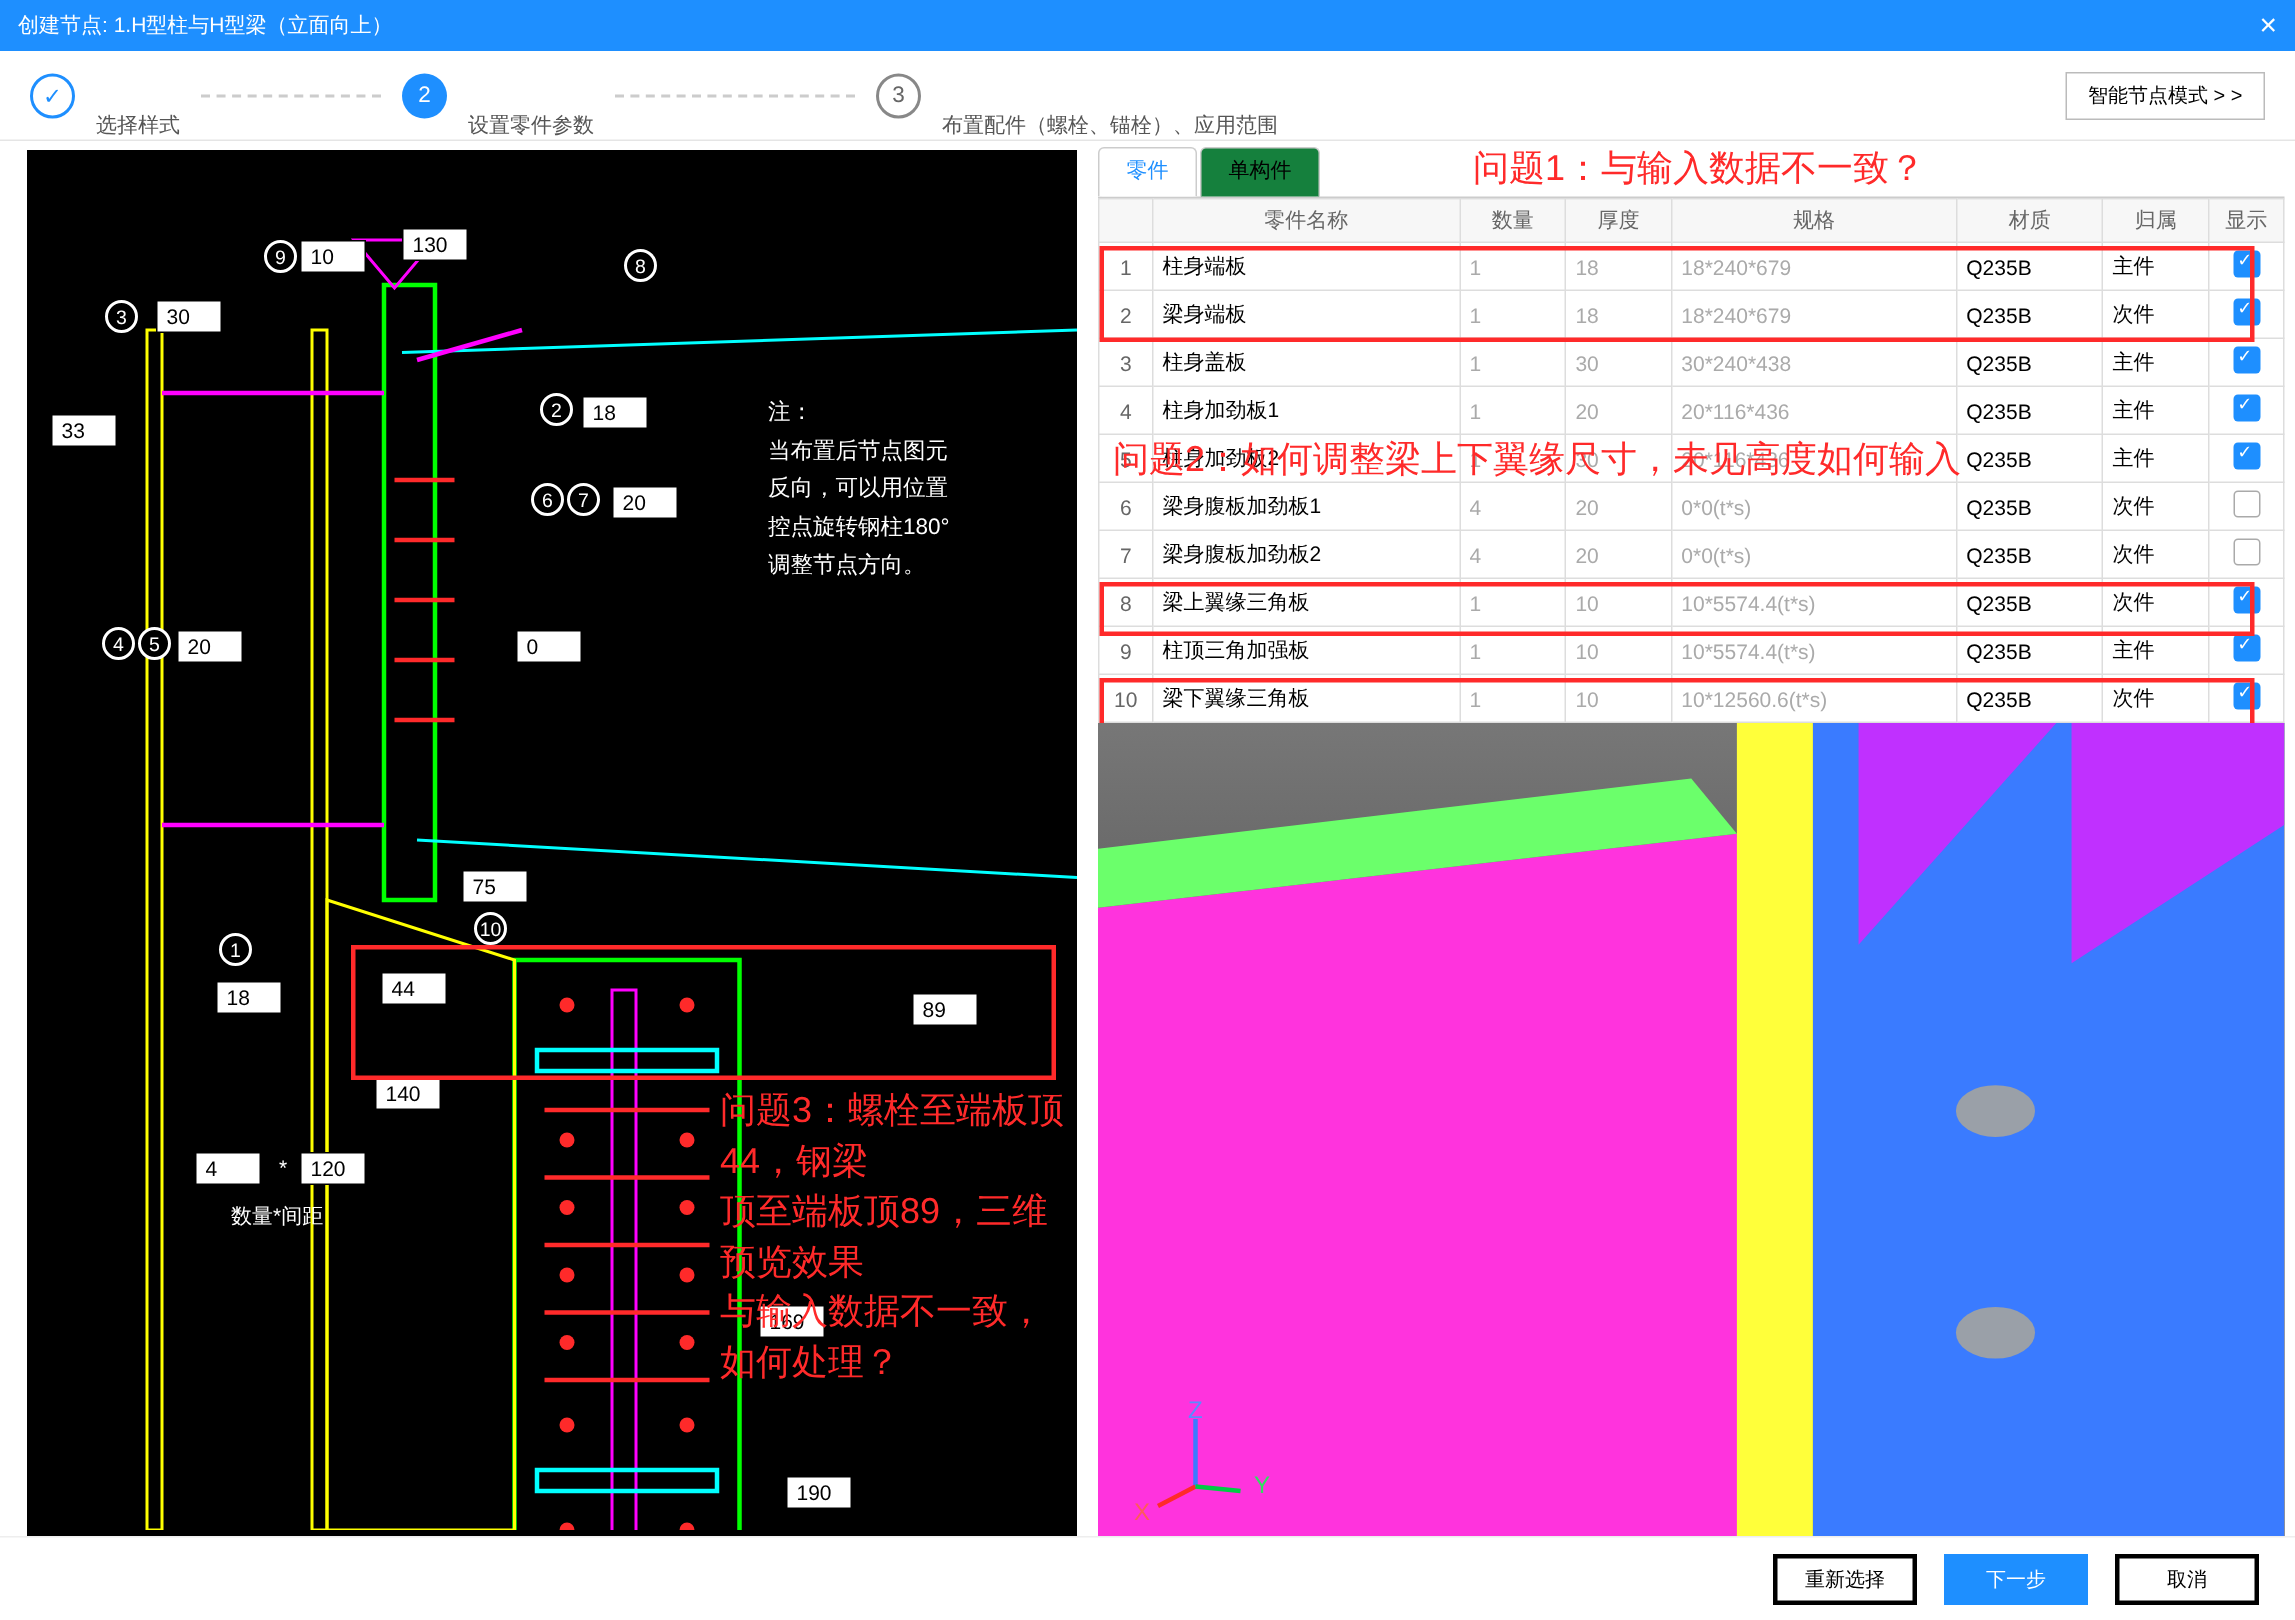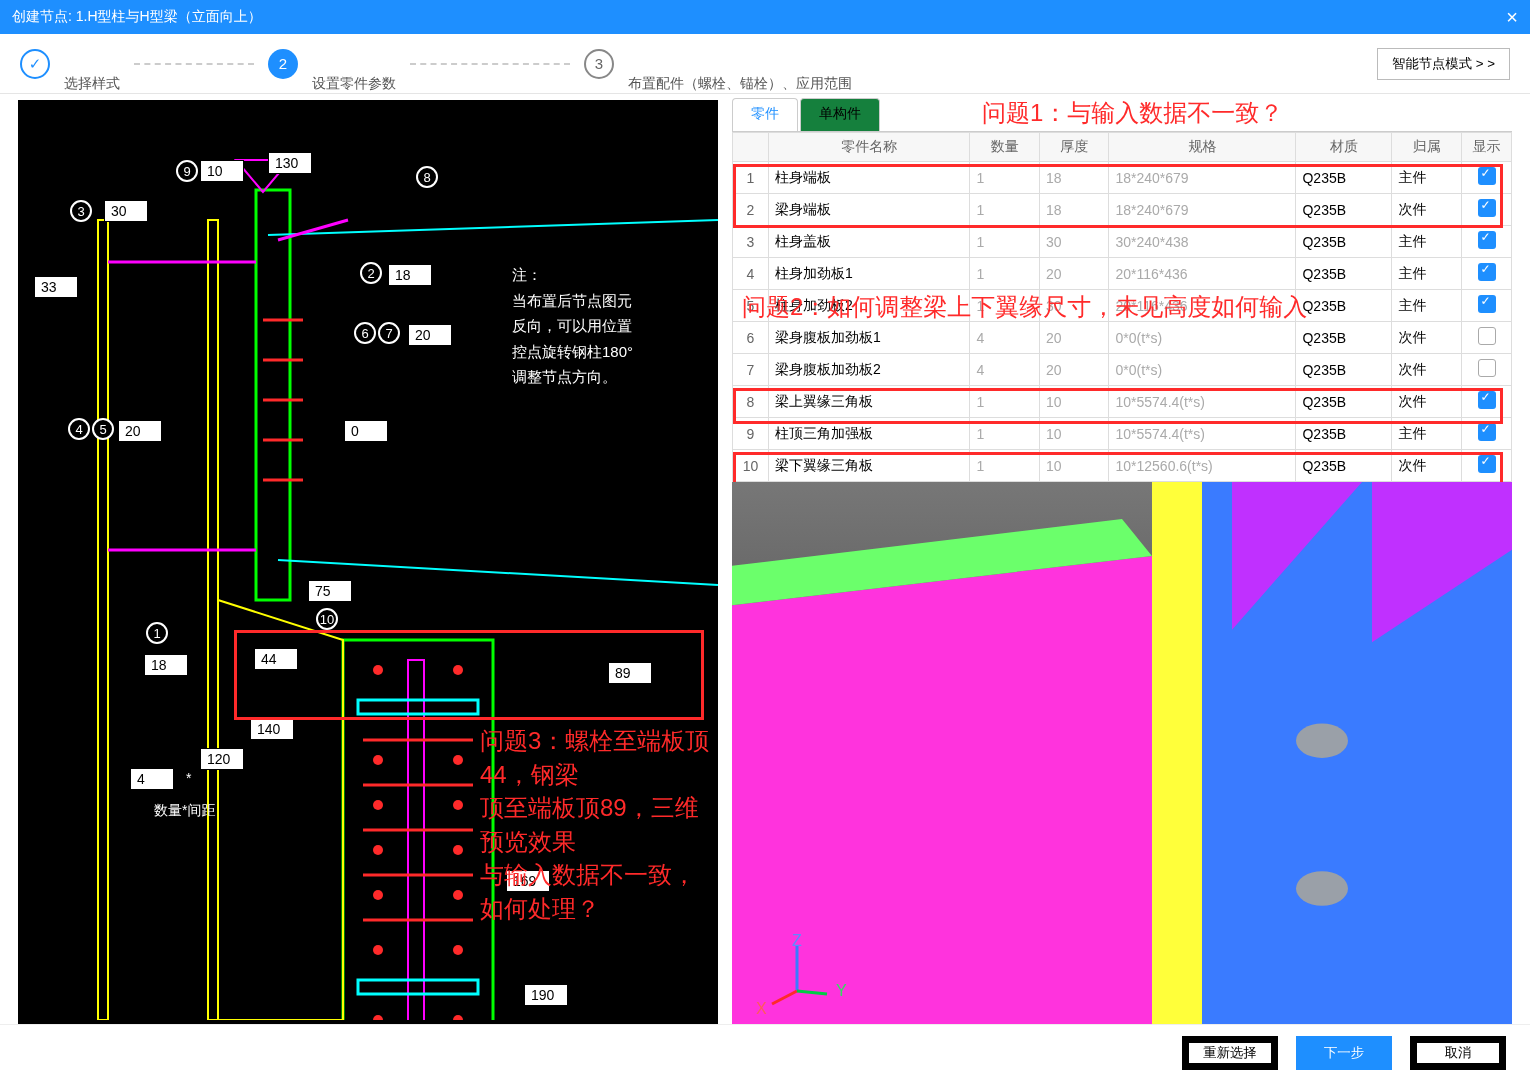--- a/index.html
+++ b/index.html
@@ -13,42 +13,42 @@
 .step-done { border: 2px solid #1e8fff; color: #1e8fff; }
 .step-active { background: #1e8fff; color: #fff; }
 .step-pending { border: 2px solid #888; color: #666; }
 .step-label { color: #555; margin-top: 40px; }
 .step-dash { flex: 0 0 120px; border-top: 2px dashed #ccc; height: 0; }
 .step-dash.long { flex: 0 0 160px; }
 .smartbtn { margin-left: auto; border: 1px solid #bbb; background: #fff; padding: 6px 14px; cursor: pointer; }
 
 .main { display: flex; height: calc(100% - 34px - 60px - 56px); }
 .left { flex: 0 0 700px; background: #000; position: relative; margin: 6px 0 0 18px; }
-.right { flex: 1; display: flex; flex-direction: column; padding: 4px 18px 0 14px; }
+.right { flex: 1; display: flex; flex-direction: column; padding: 4px 7px 0 14px; }
 
 .tabs { display: flex; height: 34px; border-bottom: 1px solid #ccc; }
 .tab { padding: 6px 18px; border: 1px solid #ccc; border-bottom: none; background: #15803d; cursor: pointer; border-radius: 4px 4px 0 0; margin-right: 2px; }
 .tab.active { background: #fff; color: #1e8fff; }
 
 table { width: 100%; border-collapse: collapse; }
 th, td { border: 1px solid #ddd; padding: 5px 6px; text-align: left; font-size: 14px; }
 th { background: #f7f7f7; color: #666; font-weight: normal; text-align: center; }
 td.idx { text-align: center; color: #666; width: 36px; }
 td.dim { color: #aaa; }
 td.cb { text-align: center; width: 50px; }
 .chk { display: inline-block; width: 18px; height: 18px; border-radius: 3px; background: #1e8fff; position: relative; }
 .chk::after { content: "✓"; color: #fff; font-size: 12px; position: absolute; left: 3px; top: -1px; }
 .chk.off { background: #fff; border: 1px solid #aaa; }
 .chk.off::after { content: ""; }
 
 .preview-title { margin-top: 18px; padding-bottom: 6px; }
 .preview { flex: 1; background: linear-gradient(#777, #2a2a2a); position: relative; min-height: 420px; overflow: hidden; }
 
 .footer { height: 56px; display: flex; align-items: center; justify-content: flex-end; gap: 18px; padding: 0 24px; border-top: 1px solid #eee; }
-.btn { min-width: 96px; height: 34px; border: 7px solid #000000; background: #fff; cursor: pointer; }
+.btn { min-width: 96px; height: 34px; border: 3px solid #000000; background: #fff; cursor: pointer; }
 .btn.primary { background: #1e8fff; color: #fff; border-color: #1e8fff; }
 
 .annot { position: absolute; color: #ff2a2a; font-size: 24px; font-weight: 500; pointer-events: none; line-height: 1.4; }
 .annot-box { position: absolute; border: 3px solid #ff2a2a; pointer-events: none; }
 
 .dim-box { position: absolute; background: #fff; color: #000; padding: 2px 6px; font-size: 14px; border: 1px solid #000; min-width: 44px; }
 .circ-num { position: absolute; width: 22px; height: 22px; border: 2px solid #fff; border-radius: 50%; color: #fff; font-size: 13px; display: flex; align-items: center; justify-content: center; background: #000; }
 .diag-label { position: absolute; color: #fff; font-size: 14px; }
 
 .note { position: absolute; color: #fff; font-size: 15px; line-height: 1.7; }
@@ -143,21 +143,21 @@
     <div class="dim-box" style="left:390px;top:224px">20</div>
     <div class="dim-box" style="left:100px;top:320px">20</div>
     <div class="dim-box" style="left:326px;top:320px">0</div>
     <div class="dim-box" style="left:290px;top:480px">75</div>
     <div class="dim-box" style="left:236px;top:548px">44</div>
     <div class="dim-box" style="left:590px;top:562px">89</div>
     <div class="dim-box" style="left:126px;top:554px">18</div>
     <div class="dim-box" style="left:232px;top:618px">140</div>
     <div class="dim-box" style="left:112px;top:668px">4</div>
     <span class="diag-label" style="left:168px;top:670px">*</span>
-    <div class="dim-box" style="left:182px;top:648px">120</div>
+    <div class="dim-box" style="left:182px;top:668px">120</div>
     <div class="dim-box" style="left:488px;top:770px">169</div>
     <div class="dim-box" style="left:506px;top:884px">190</div>
     <span class="diag-label" style="left:136px;top:702px">数量*间距</span>
 
     <div class="circ-num" style="left:128px;top:522px">1</div>
     <div class="circ-num" style="left:342px;top:162px">2</div>
     <div class="circ-num" style="left:52px;top:100px">3</div>
     <div class="circ-num" style="left:50px;top:318px">4</div>
     <div class="circ-num" style="left:74px;top:318px">5</div>
     <div class="circ-num" style="left:336px;top:222px">6</div>

